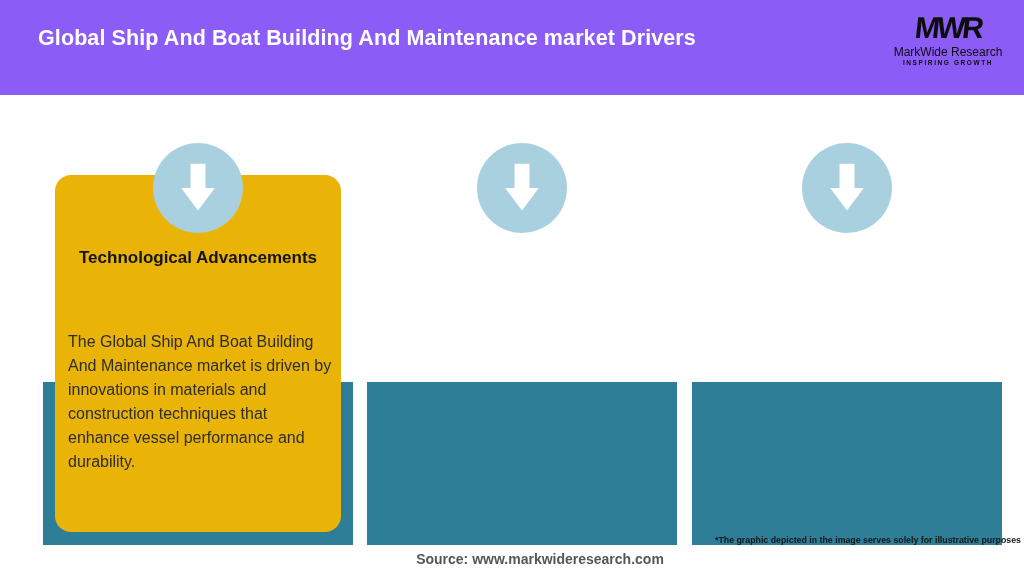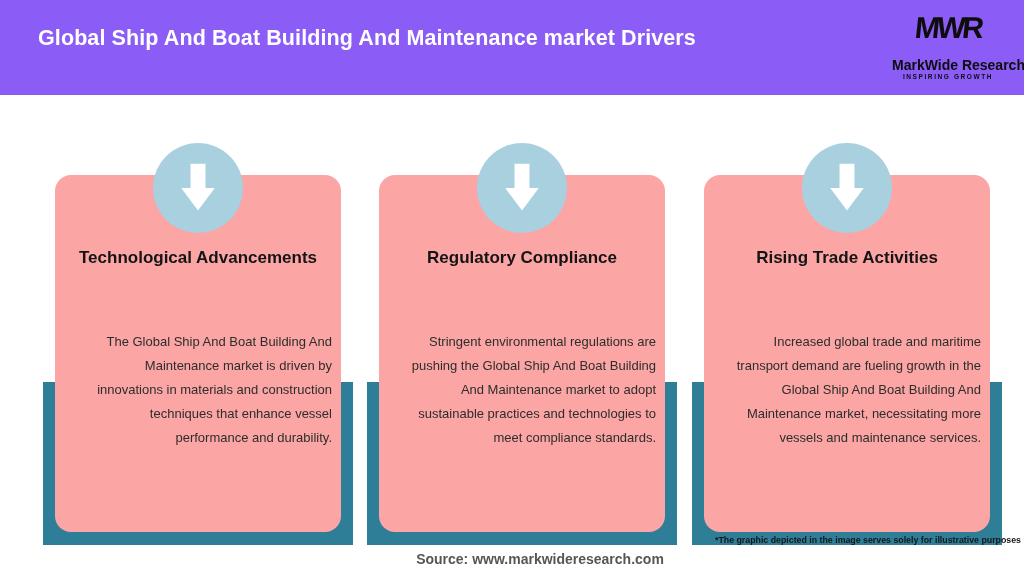--- a/index.html
+++ b/index.html
@@ -37,23 +37,23 @@
     color: #0d0d0d;
     line-height: 1;
   }
   .logo .mono {
     font-size: 30px;
     font-weight: bold;
     letter-spacing: -3px;
     transform: skewX(-6deg);
   }
   .logo .name {
-    margin-top: 15px;
-    font-size: 14px;
-    font-weight: bold;
+    margin-top: 3px;
+    font-size: 12px;
+    font-weight: normal;
     white-space: nowrap;
   }
   .logo .tagline {
     margin-top: 2px;
     font-size: 6.5px;
     font-weight: bold;
     letter-spacing: 1.6px;
     white-space: nowrap;
   }
 
@@ -73,37 +73,37 @@
     left: 0; right: 0;
     top: 239px;
     height: 163px;
     background: #2F7E98;
   }
   .card {
     position: absolute;
     left: 12px; right: 12px;
     top: 32px;
     height: 357px;
-    background: #fca5a5;
+    background: #eab308;
     border-radius: 16px;
   }
   .card h2 {
     margin: 73px 10px 0 10px;
     text-align: center;
     font-size: 17px;
     font-weight: bold;
     color: #141414;
     line-height: 20px;
   }
   .card p {
-    margin: 62px 9px 0 26px;
-    font-size: 13px;
+    margin: 62px 9px 0 13px;
+    font-size: 16px;
     line-height: 24px;
     color: #2D2D2D;
-    text-align: right;
+    text-align: left;
   }
   .circle {
     position: absolute;
     left: 50%;
     top: 0;
     width: 90px; height: 90px;
     margin-left: -45px;
     border-radius: 50%;
     background: #A8D0DF;
     display: flex;
@@ -155,37 +155,29 @@
     </div>
     <div class="circle">
       <svg width="48" height="56" viewBox="0 0 50 60">
         <polygon points="17,4 33,4 33,30 43,30 25,54 7,30 17,30" fill="#FFFFFF"></polygon>
       </svg>
     </div>
   </div>
 
   <div class="col c2">
     <div class="backing"></div>
-    <div class="card">
-      <h2>Regulatory Compliance</h2>
-      <p>Stringent environmental regulations are pushing the Global Ship And Boat Building And Maintenance market to adopt sustainable practices and technologies to meet compliance standards.</p>
-    </div>
     <div class="circle">
       <svg width="48" height="56" viewBox="0 0 50 60">
         <polygon points="17,4 33,4 33,30 43,30 25,54 7,30 17,30" fill="#FFFFFF"></polygon>
       </svg>
     </div>
   </div>
 
   <div class="col c3">
     <div class="backing"></div>
-    <div class="card">
-      <h2>Rising Trade Activities</h2>
-      <p>Increased global trade and maritime transport demand are fueling growth in the Global Ship And Boat Building And Maintenance market, necessitating more vessels and maintenance services.</p>
-    </div>
     <div class="circle">
       <svg width="48" height="56" viewBox="0 0 50 60">
         <polygon points="17,4 33,4 33,30 43,30 25,54 7,30 17,30" fill="#FFFFFF"></polygon>
       </svg>
     </div>
   </div>
 
   <div class="source">Source: www.markwideresearch.com</div>
   <div class="disclaimer">*The graphic depicted in the image serves solely for illustrative purposes</div>
 

